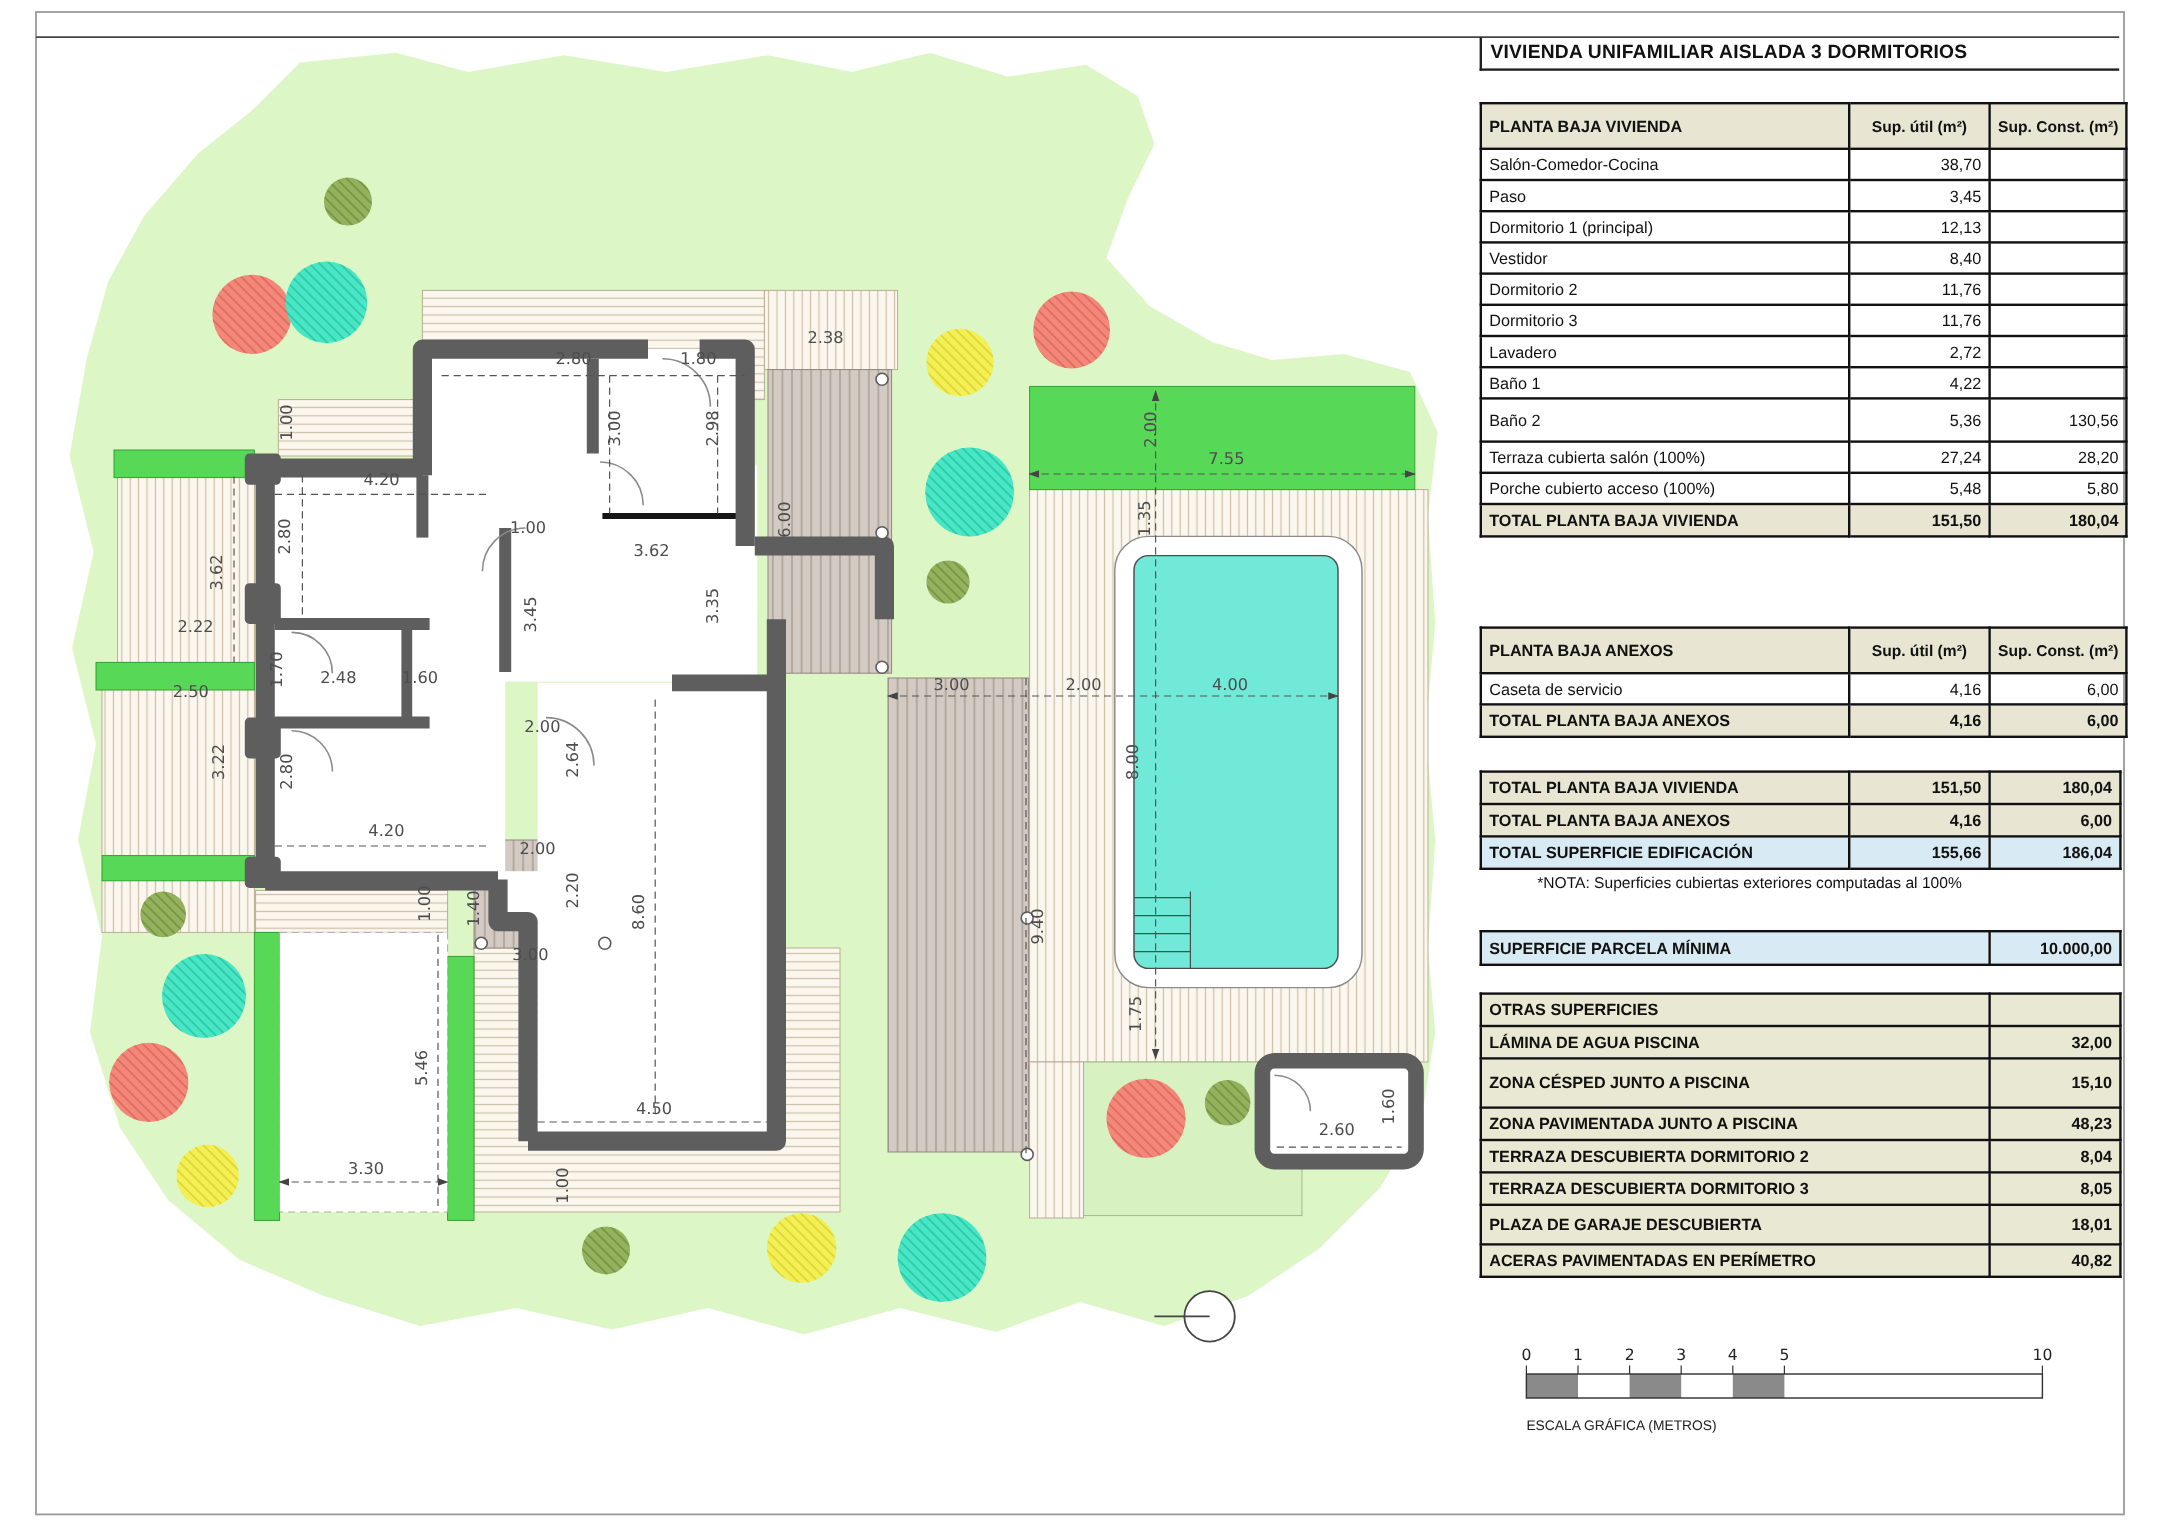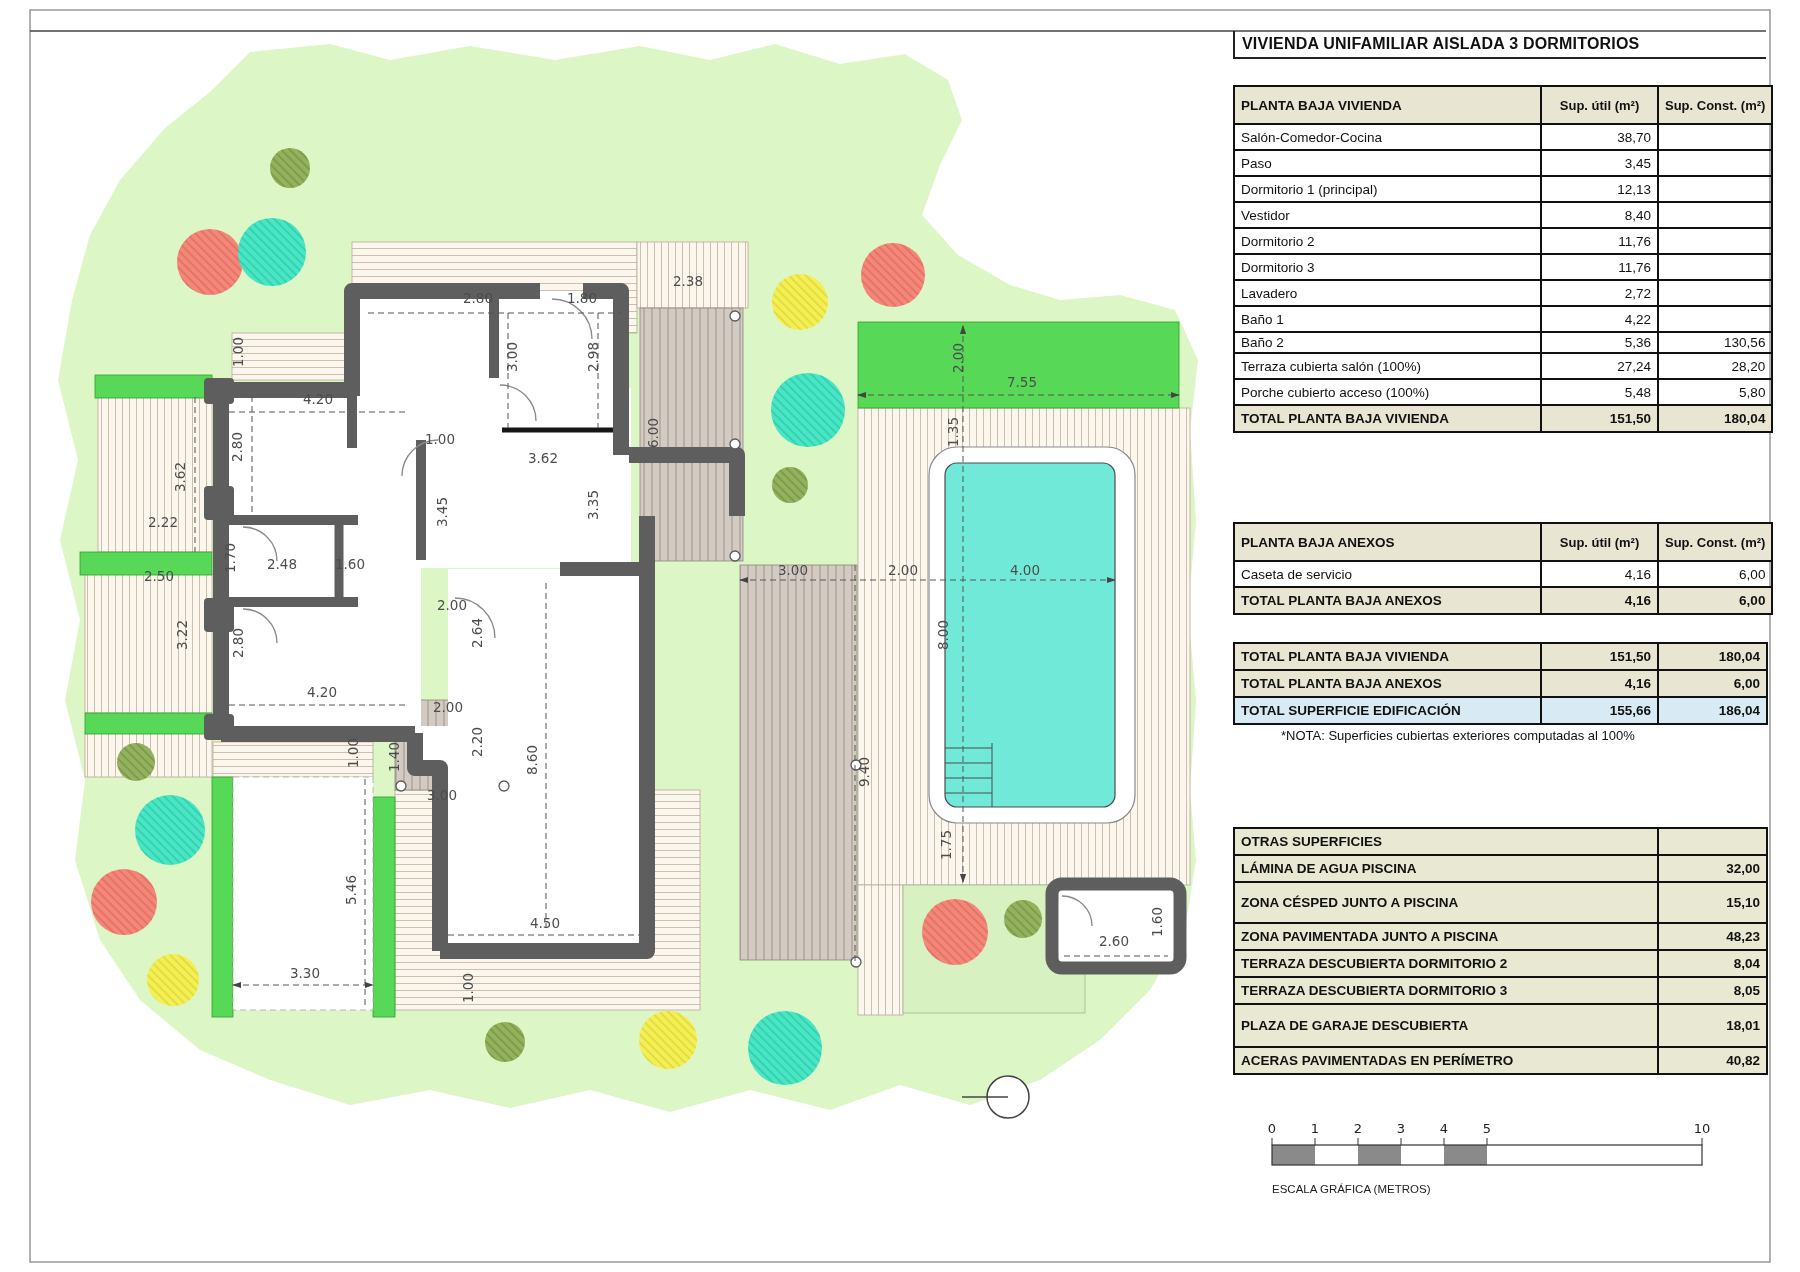--- a/index.html
+++ b/index.html
@@ -328,21 +328,21 @@
           <tr style="height: 26px;">
             <td class="lab">Lavadero</td>
             <td class="num">2,72</td>
             <td class="num"></td>
           </tr>
           <tr style="height: 26px;">
             <td class="lab">Baño 1</td>
             <td class="num">4,22</td>
             <td class="num"></td>
           </tr>
-          <tr style="height: 21px;">
+          <tr style="height: 36px;">
             <td class="lab">Baño 2</td>
             <td class="num">5,36</td>
             <td class="num">130,56</td>
           </tr>
           <tr style="height: 26px;">
             <td class="lab">Terraza cubierta salón (100%)</td>
             <td class="num">27,24</td>
             <td class="num">28,20</td>
           </tr>
           <tr style="height: 26px;">
@@ -396,20 +396,30 @@
           </tr>
           <tr style="height: 27px;">
             <td class="lab blue" style="width: 307px;">TOTAL SUPERFICIE EDIFICACIÓN</td>
             <td class="num blue" style="width: 117px;">155,66</td>
             <td class="num blue" style="width: 109px;">186,04</td>
           </tr>
         </tbody>
       </table>
     </div>
   <div id="nota">*NOTA: Superficies cubiertas exteriores computadas al 100%</div>
+  <div class="tblwrap" style="left:1233px;top:775px;" id="t4">
+      <table class="tbl">
+        <tbody>
+          <tr style="height: 28px;">
+            <td class="lab blue" style="width: 424px;">SUPERFICIE PARCELA MÍNIMA</td>
+            <td class="num blue" style="width: 109px;">10.000,00</td>
+          </tr>
+        </tbody>
+      </table>
+    </div>
   <div class="tblwrap" style="left:1233px;top:827px;" id="t5">
       <table class="tbl">
         <tbody>
           <tr style="height: 27px;">
             <td class="lab obg" style="width: 424px;">OTRAS SUPERFICIES</td>
             <td class="num obg" style="width: 109px;"></td>
           </tr>
           <tr style="height: 27px;">
             <td class="lab obg">LÁMINA DE AGUA PISCINA</td>
             <td class="num obg">32,00</td>
@@ -423,21 +433,21 @@
             <td class="num obg">48,23</td>
           </tr>
           <tr style="height: 27px;">
             <td class="lab obg">TERRAZA DESCUBIERTA DORMITORIO 2</td>
             <td class="num obg">8,04</td>
           </tr>
           <tr style="height: 27px;">
             <td class="lab obg">TERRAZA DESCUBIERTA DORMITORIO 3</td>
             <td class="num obg">8,05</td>
           </tr>
-          <tr style="height: 43px;">
+          <tr style="height: 33px;">
             <td class="lab obg">PLAZA DE GARAJE DESCUBIERTA</td>
             <td class="num obg">18,01</td>
           </tr>
           <tr style="height: 27px;">
             <td class="lab obg">ACERAS PAVIMENTADAS EN PERÍMETRO</td>
             <td class="num obg">40,82</td>
           </tr>
         </tbody>
       </table>
     </div>

